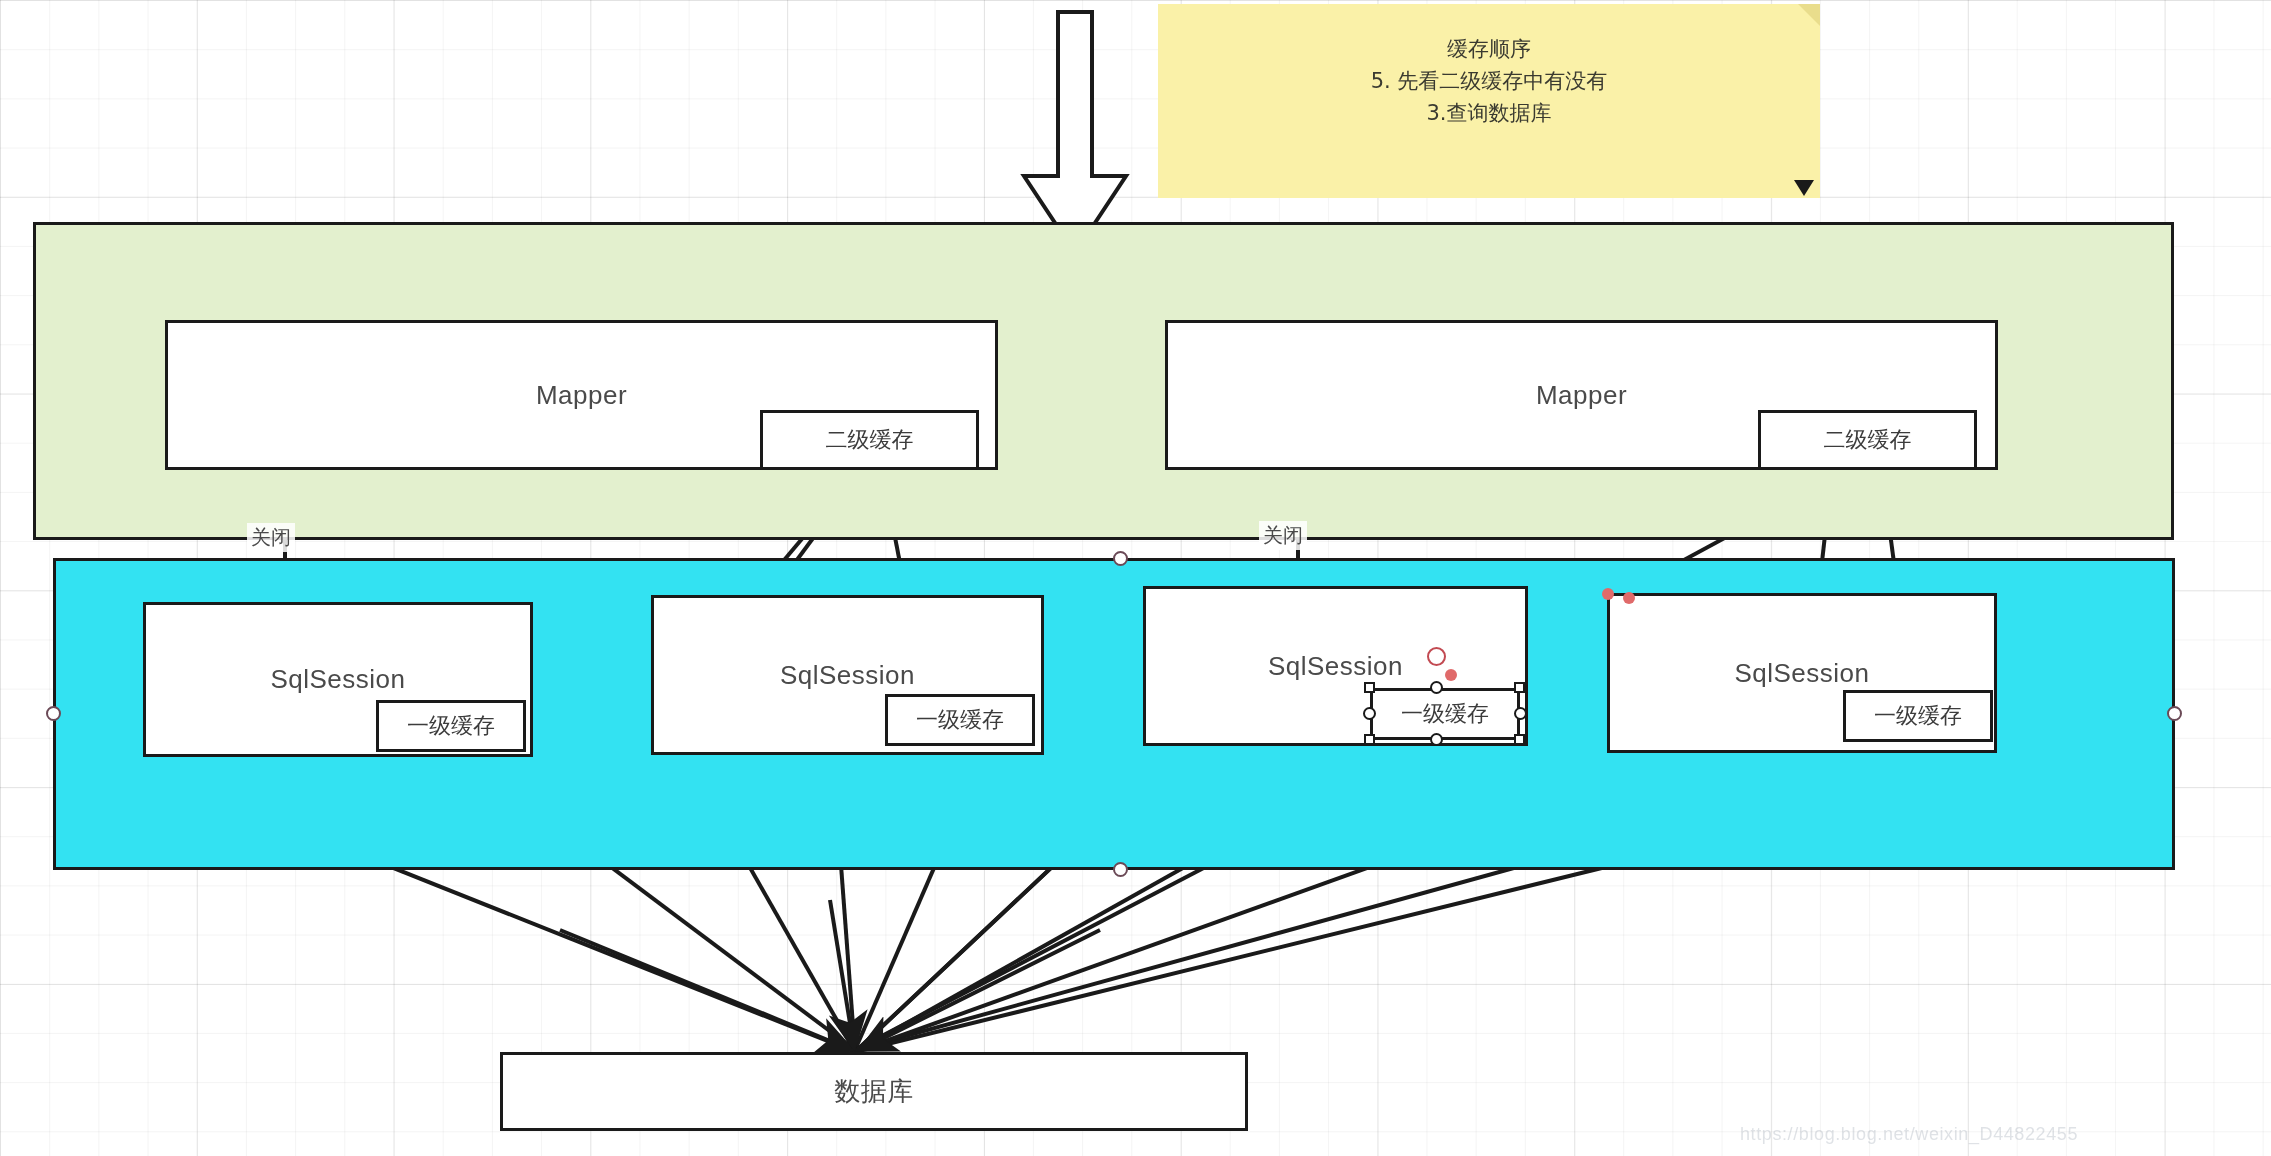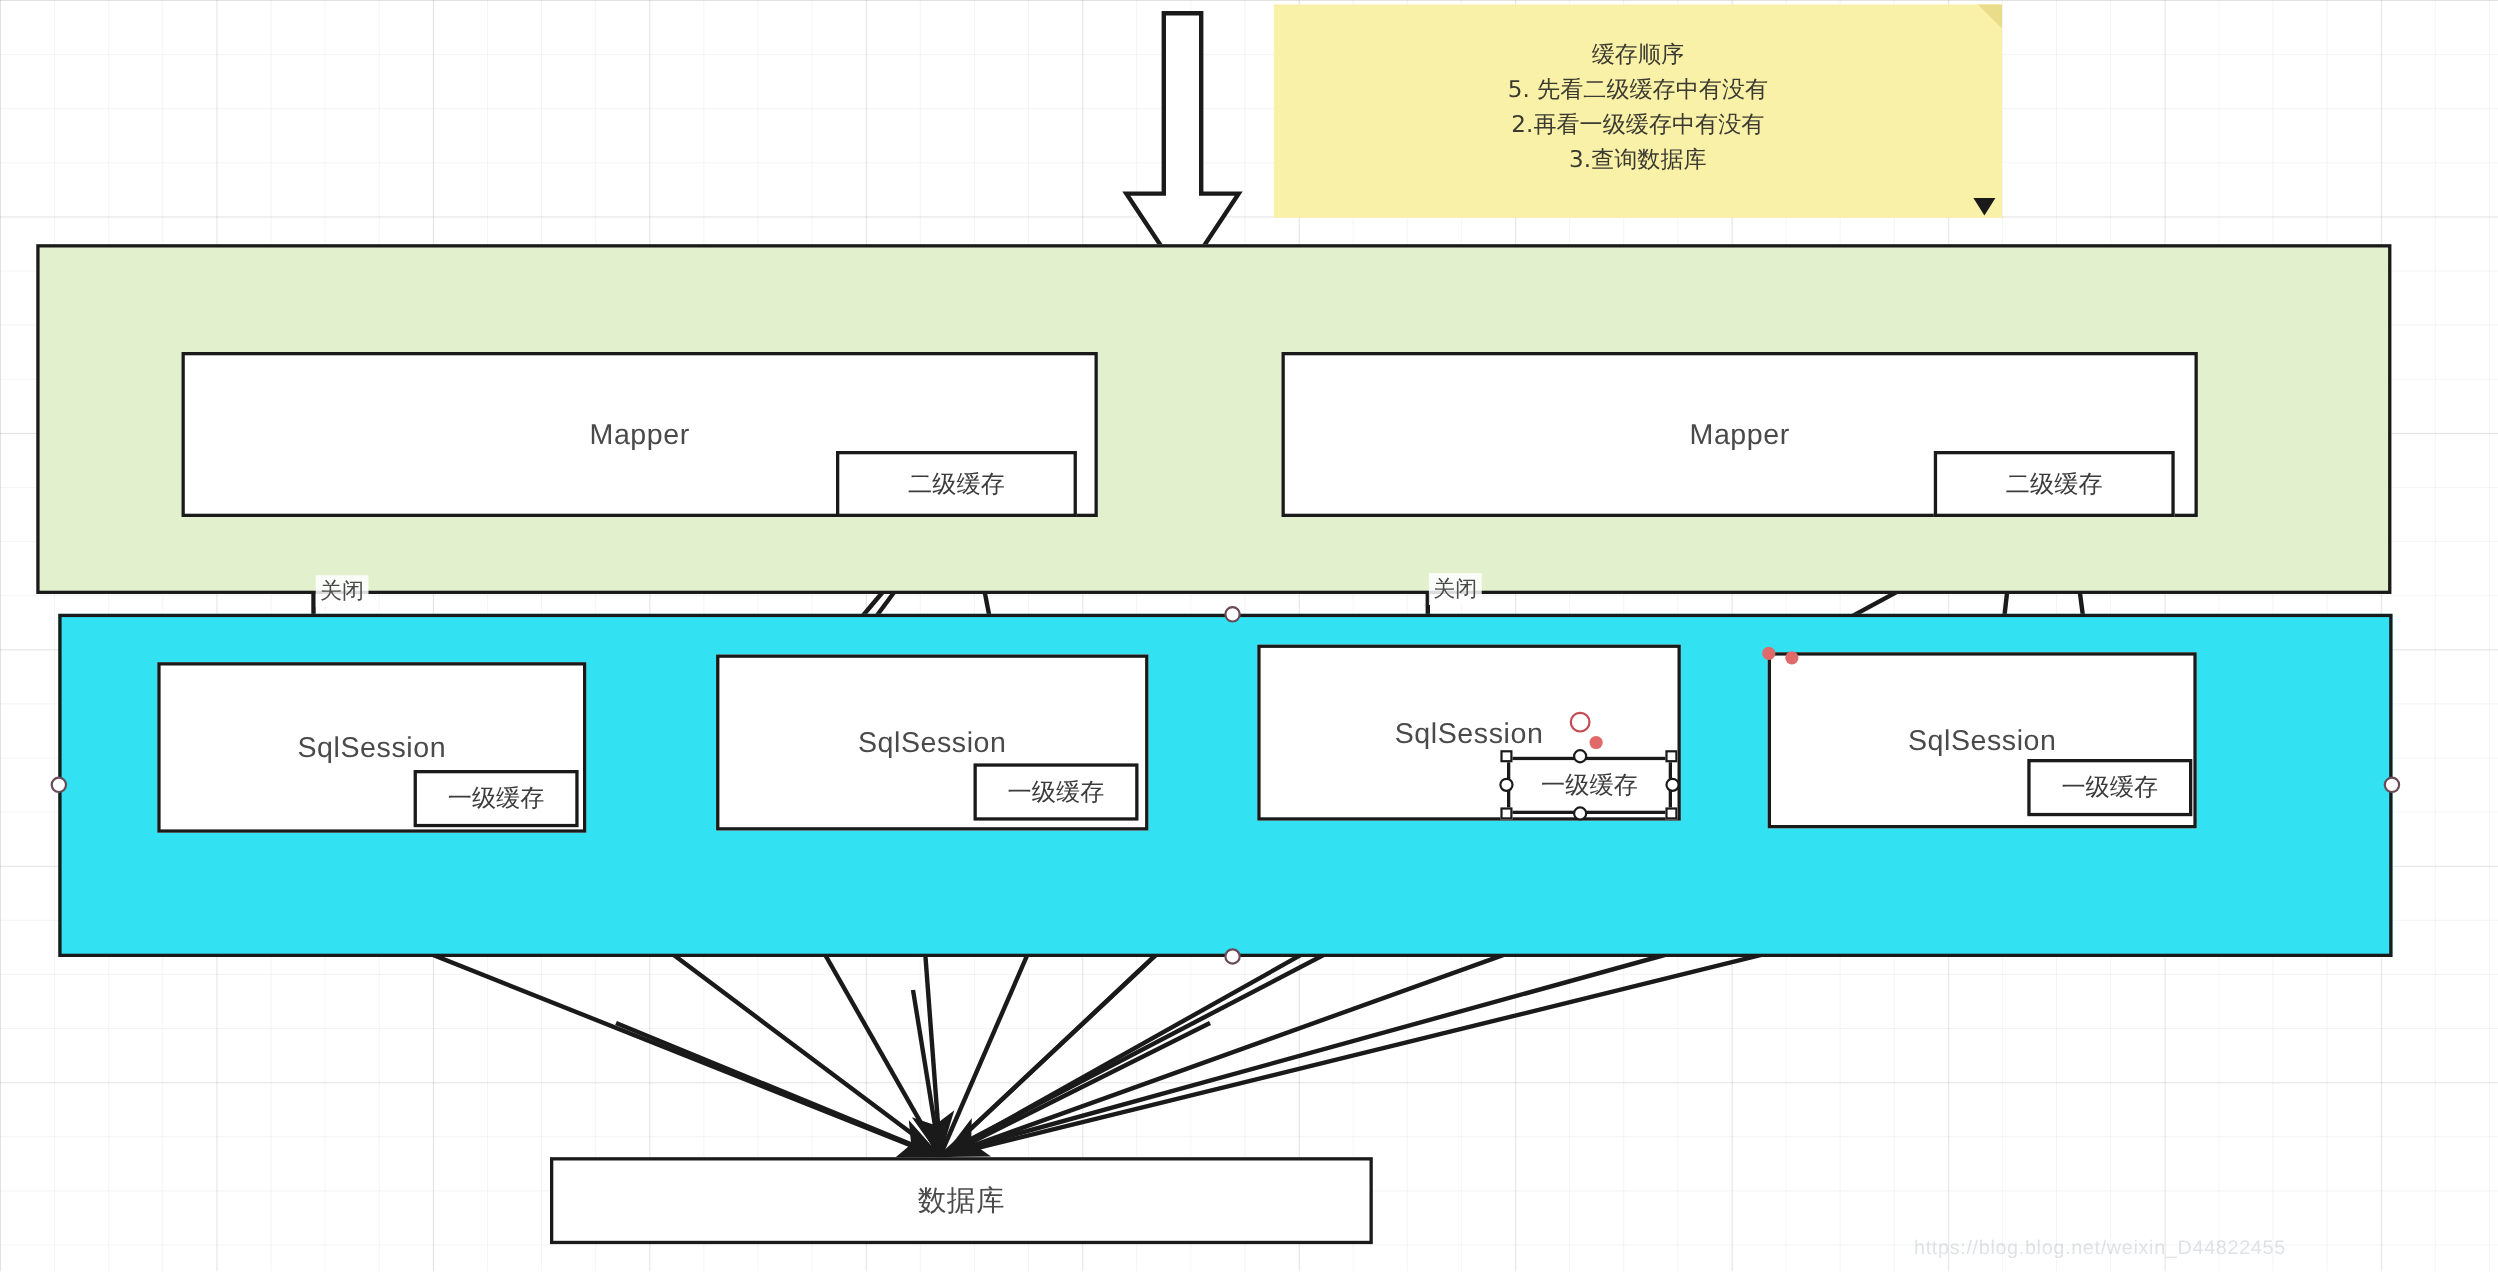--- a/index.html
+++ b/index.html
@@ -100,21 +100,20 @@
     border-top: 16px solid #1a1a1a;
   }
 
   .float-label {
     position: absolute;
     background: rgba(255,255,255,0.85);
     font-size: 20px;
     color: #4a4a4a;
     padding: 1px 4px;
     white-space: nowrap;
-    margin-left: 40px;
   }
 
   
   .handle-sq {
     position: absolute;
     width: 11px; height: 11px;
     background: #ffffff;
     border: 2px solid #1a1a1a;
     box-sizing: border-box;
   }
@@ -204,21 +203,20 @@
       <line x1="560" y1="930" x2="852" y2="1050"></line>
       <line x1="1100" y1="930" x2="860" y2="1050"></line>
       <line x1="830" y1="900" x2="854" y2="1048"></line>
     </g>
   </svg>
 
   <div class="sticky cn" style="left:1158px; top:4px; width:662px; height:194px;">
     <div class="fold"></div>
     <div>缓存顺序</div>
     <div>5. 先看二级缓存中有没有</div>
-    <div>2.再看一级缓存中有没有</div>
     <div>3.查询数据库</div>
     <div class="tri"></div>
   </div>
 
   <svg style="position:absolute; left:1010px; top:8px; width:130px; height:250px;" viewBox="0 0 130 250">
     <path d="M48,4 L82,4 L82,168 L116,168 L65,245 L14,168 L48,168 Z" fill="#ffffff" stroke="#1a1a1a" stroke-width="4" stroke-linejoin="miter"></path>
   </svg>
 
   <div class="node container-green" style="left:33px; top:222px; width:2141px; height:318px;"></div>
 

